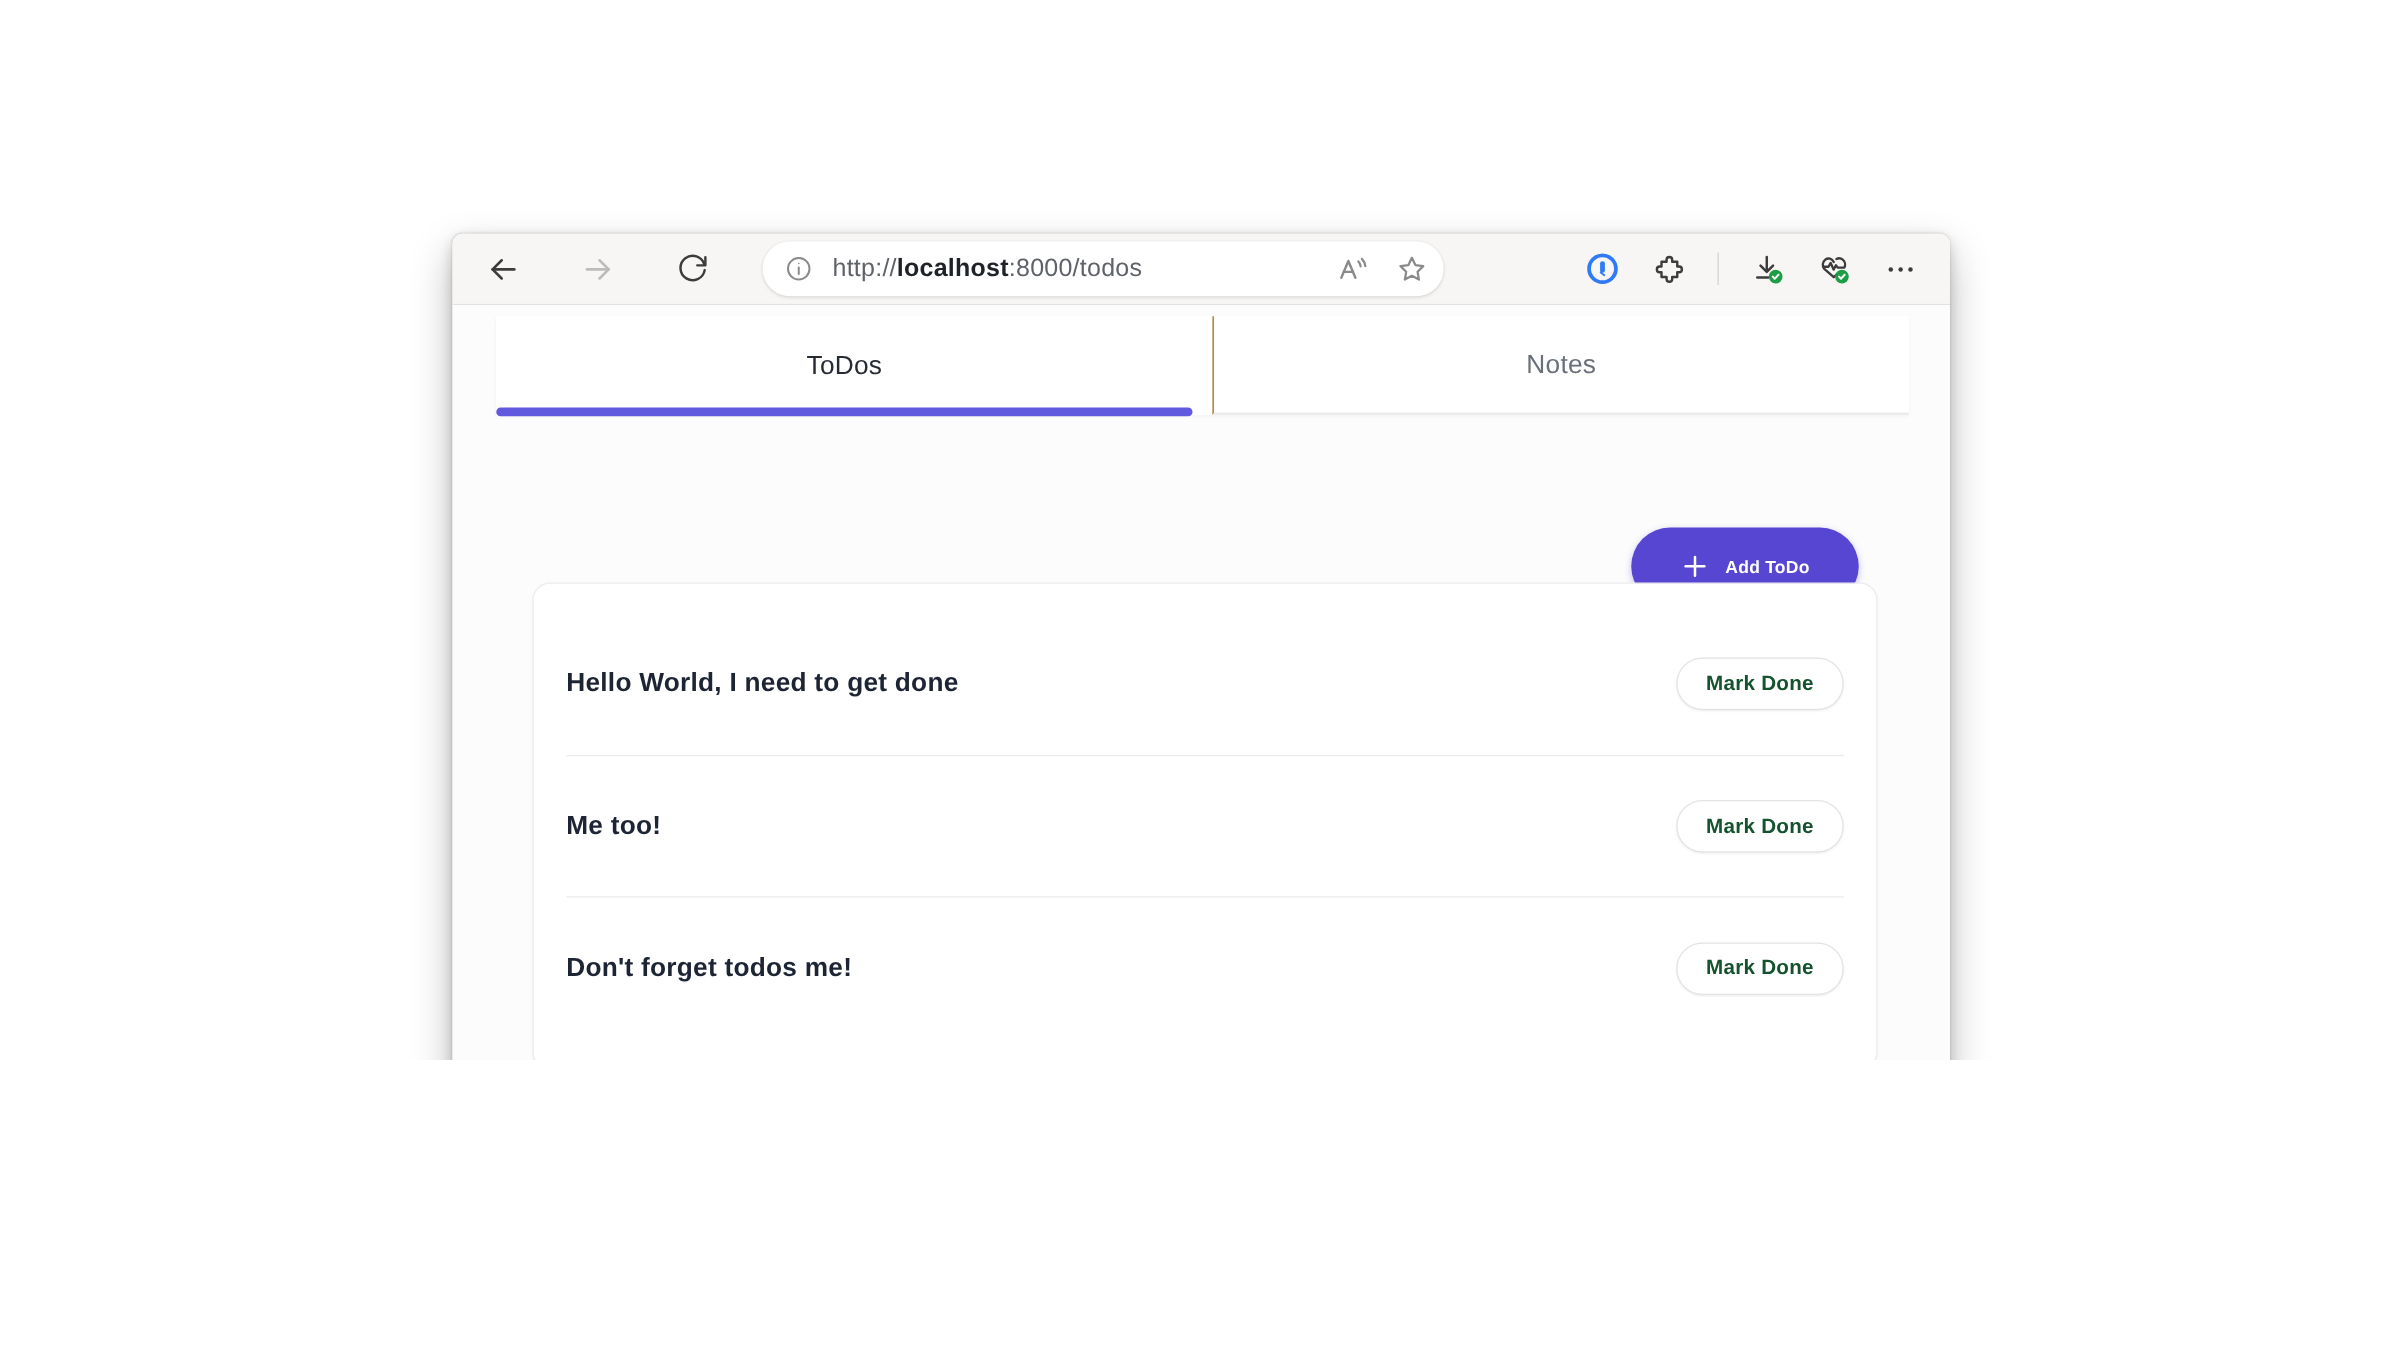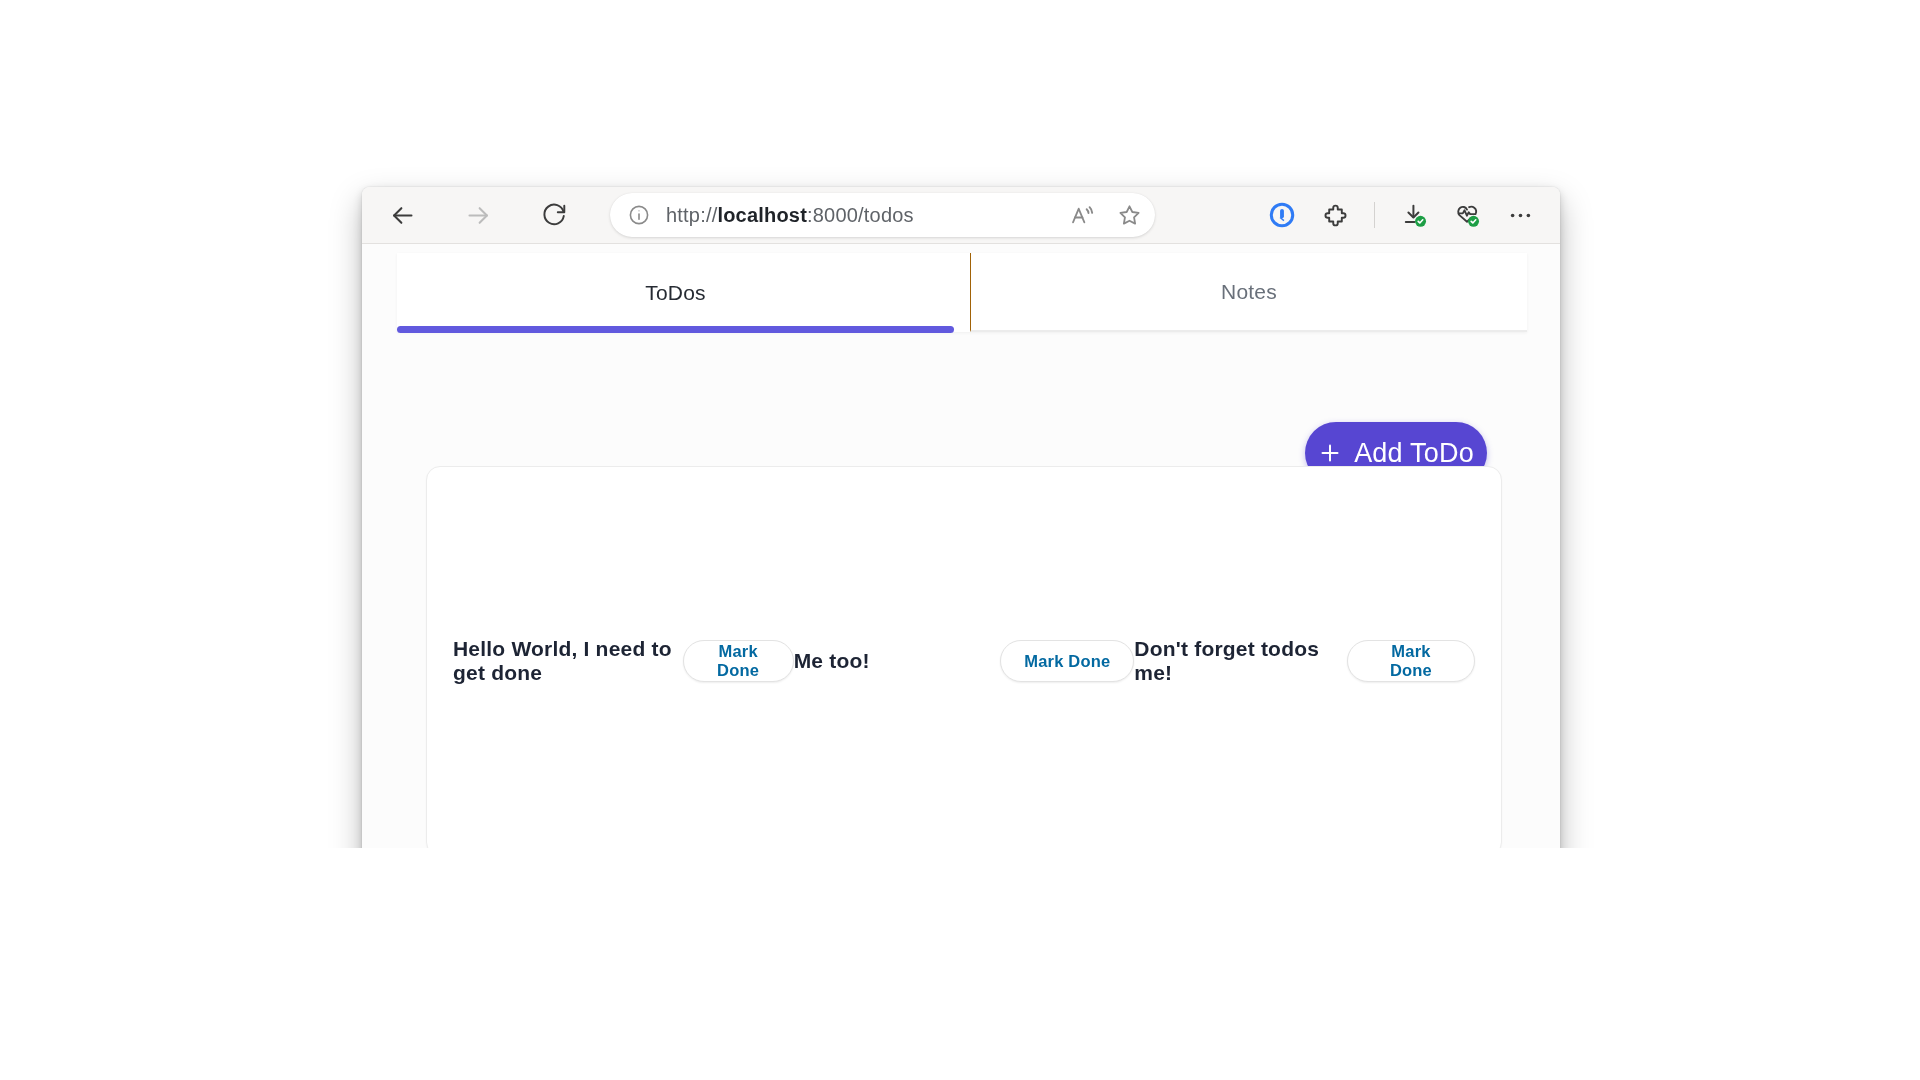--- a/index.html
+++ b/index.html
@@ -64,36 +64,36 @@
     background:var(--tab-indicator,#6159de); border-radius:4px;
   }
 
   .add-btn {
     position:absolute; left:943px; top:178px; width:182px; height:62px;
     border:none; border-radius:31px; background:var(--accent,#5746d2);
     display:flex; align-items:center; justify-content:center; gap:12px;
     color:#ffffff; cursor:pointer;
     box-shadow:0 2px 6px rgba(87,70,210,.35);
   }
-  .add-btn .add-label { font-size:27px; font-weight:400; letter-spacing:.2px;text-align:center; }
+  .add-btn .add-label { font-size:14px; font-weight:700; letter-spacing:.2px;text-align:center; }
 
   .card {
     position:absolute; left:64px; top:222px; width:1076px; height:390px;
     background:#ffffff; border:1px solid #ececec; border-radius:14px;
     box-shadow:0 1px 2px rgba(0,0,0,.03);
-    display:flex; padding:24px 26px;
+    display:flex; flex-direction:column; padding:24px 26px;
   }
   .todo-row { flex:1 1 0; display:flex; align-items:center; justify-content:space-between; }
   .todo-title { font-size:21px; font-weight:700; color:var(--todo-text,#1d2434); letter-spacing:.2px; }
   .row-sep { height:1px; background:#ebebeb; flex:0 0 aupx; }
   .mark-done-btn {
     height:42px; padding:0 23px; border-radius:21px; background:#ffffff;
     border:1.5px solid #e3e3e3; box-shadow:0 1px 2px rgba(0,0,0,.07);
     font-family:"Liberation Sans", sans-serif;
-    font-size:16.5px; font-weight:700; color:#0369a1; letter-spacing:.2px; cursor:pointer;
+    font-size:16.5px; font-weight:700; color:#14532d; letter-spacing:.2px; cursor:pointer;
   }
 </style>
 </head>
 <body>
 
 <div class="stage">
   <div class="window">
 
     <div class="toolbar">
       <div class="nav-group">

